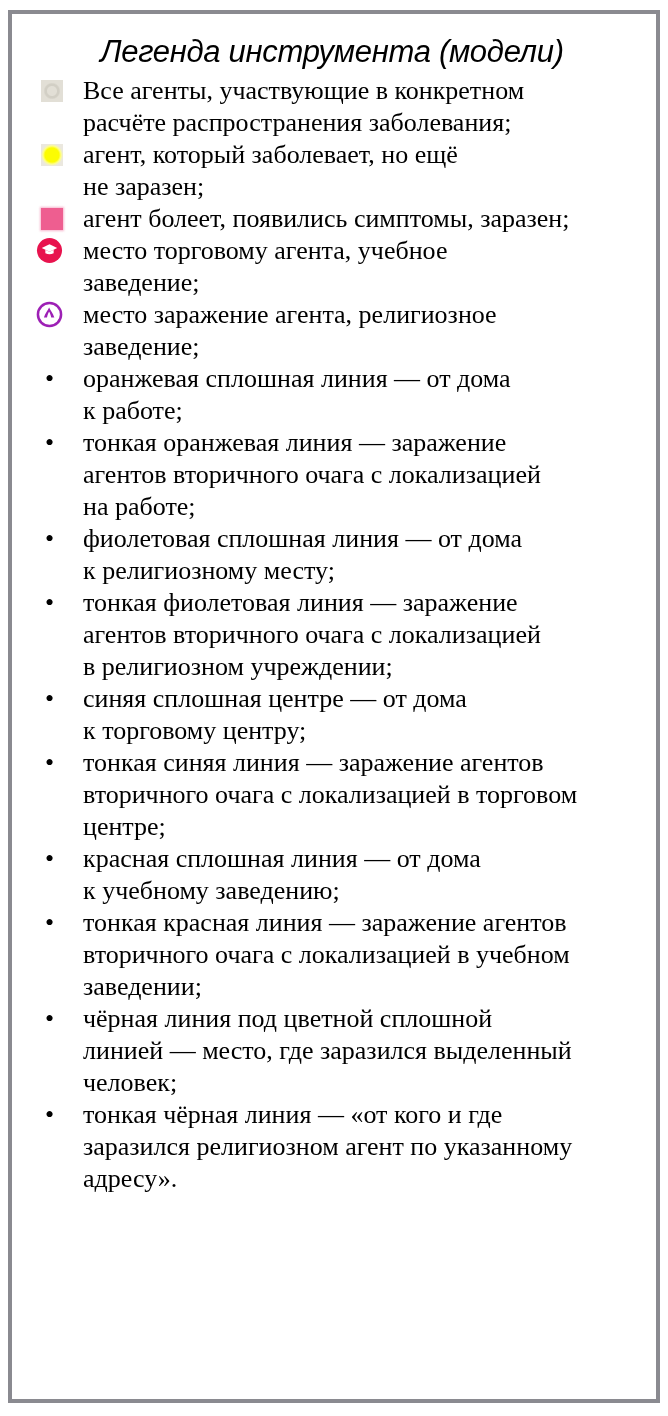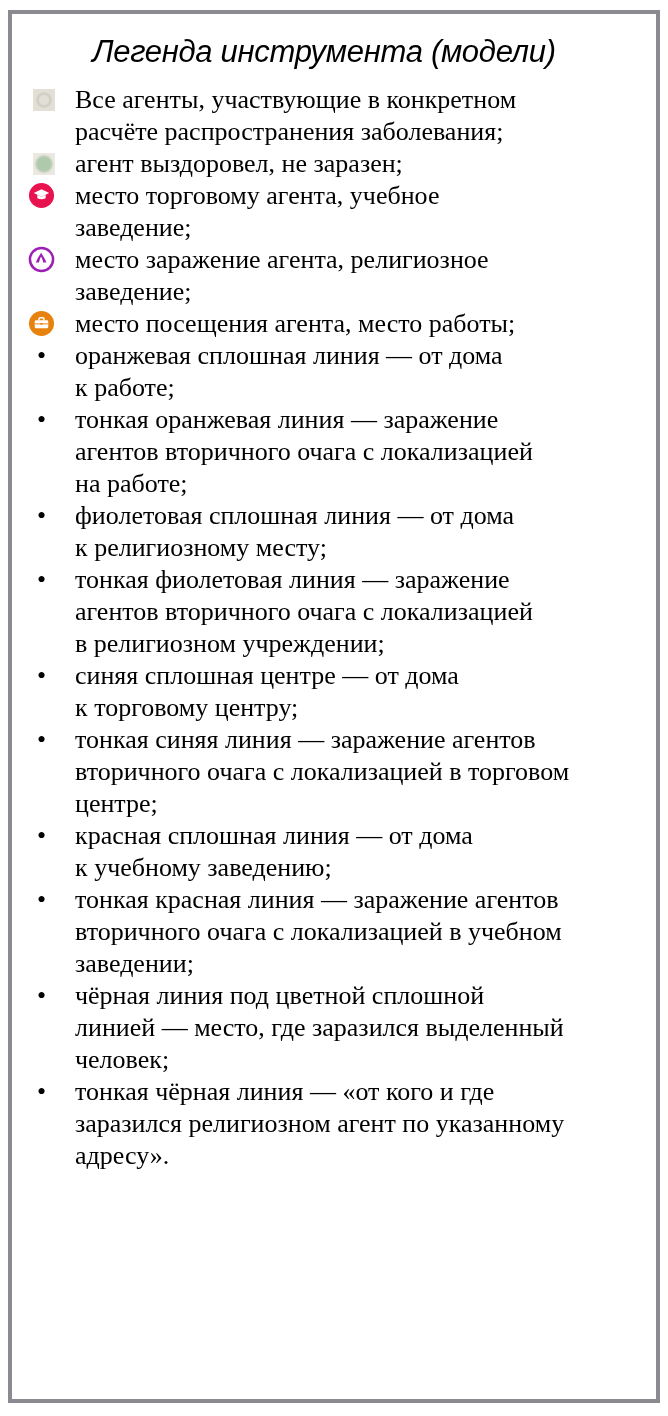--- a/index.html
+++ b/index.html
@@ -7,30 +7,30 @@
     width:668px;height:1416px;position:relative;overflow:hidden;
     background:#ffffff;
     font-family:"Liberation Serif", serif;
     color:#000;
   }
   .frame{
     position:absolute;left:8px;top:10px;width:652px;height:1393px;
     box-sizing:border-box;border:4px solid var(--border_gray,#8a8a90);
     background:#fff;
   }
-  .content{position:absolute;left:28px;top:30px;width:616px;}
+  .content{position:absolute;left:36px;top:30px;width:616px;}
   .title{
     text-align:center;
     font-family:"Liberation Sans", sans-serif;
     font-style:italic;
     font-size:31px;line-height:44px;
     letter-spacing:-0.3px;
     padding-right:24px;
   }
-  .list{margin-top:10px;}
+  .list{margin-top:1px;}
   .item{display:flex;align-items:flex-start;}
   .marker{
     width:47px;flex:none;
     height:32px;
     position:relative;
   }
   .marker svg{display:block;margin:2px 0 0 0;}
   .marker.bullet{
     font:26px/32px "Liberation Serif", serif;
     padding-left:9px;box-sizing:border-box;
@@ -81,22 +81,27 @@
   <div class="title">
     <div>Легенда инструмента (модели)</div>
   </div>
   <div class="list" id="legend-list">
       <div class="item">
         <span class="marker all-agents-swatch sw"></span>
         <span class="text">Все агенты, участвующие в конкретном
 расчёте распространения заболевания;</span>
       </div>
       <div class="item">
-        <span class="marker recovered-agent-swatch sw"></span>
-        <span class="text">агент выздоровел, не заразен;</span>
+        <span class="marker incubating-agent-swatch sw"></span>
+        <span class="text">агент, который заболевает, но ещё
+не заразен;</span>
+      </div>
+      <div class="item">
+        <span class="marker sick-agent-swatch sw"></span>
+        <span class="text">агент болеет, появились симптомы, заразен;</span>
       </div>
       <div class="item">
         <span class="marker education-icon">
           <svg width="27" height="27" viewBox="0 0 28 28">
             <circle cx="14" cy="14" r="13" fill="currentColor"></circle>
             <path d="M14 7.4 L22 11.3 L14 15.2 L6 11.3 Z" fill="#fff"></path>
             <path d="M9.7 13.3 L9.7 16.8 Q14 19 18.3 16.8 L18.3 13.3 L14 15.4 Z" fill="#fff"></path>
           </svg>
         </span>
         <span class="text">место торговому агента, учебное
@@ -104,32 +109,20 @@
       </div>
       <div class="item">
         <span class="marker religion-icon">
           <svg width="27" height="27" viewBox="0 0 28 28">
             <circle cx="14" cy="14" r="12" fill="#fff" stroke="currentColor" stroke-width="2.6"></circle>
             <path d="M13.6 6.8 C12.2 10 9.6 12.4 8.2 17.2 L11.4 17.2 C11.9 14.4 12.7 12.6 13.6 11.2 C14.5 12.6 15.3 14.4 15.8 17.2 L19 17.2 C17.6 12.4 15 10 13.6 6.8 Z" fill="currentColor"></path>
           </svg>
         </span>
         <span class="text">место заражение агента, религиозное
 заведение;</span>
-      </div>
-      <div class="item">
-        <span class="marker work-icon">
-          <svg width="27" height="27" viewBox="0 0 28 28">
-            <circle cx="14" cy="14" r="13" fill="currentColor"></circle>
-            <rect x="7" y="10.6" width="14" height="8.2" rx="1.3" fill="#fff"></rect>
-            <path d="M11.4 10.6 v-1.4 q0 -1.2 1.2 -1.2 h2.8 q1.2 0 1.2 1.2 v1.4" stroke="#fff" stroke-width="1.5" fill="none"></path>
-            <line x1="7" y1="14.4" x2="21" y2="14.4" stroke="currentColor" stroke-width="1"></line>
-            <rect x="12.9" y="13.4" width="2.2" height="2" rx="0.4" fill="currentColor"></rect>
-          </svg>
-        </span>
-        <span class="text">место посещения агента, место работы;</span>
       </div>
       <div class="item">
         <span class="marker bullet">•</span>
         <span class="text">оранжевая сплошная линия — от дома
 к работе;</span>
       </div>
       <div class="item">
         <span class="marker bullet">•</span>
         <span class="text">тонкая оранжевая линия — заражение
 агентов вторичного очага с локализацией

